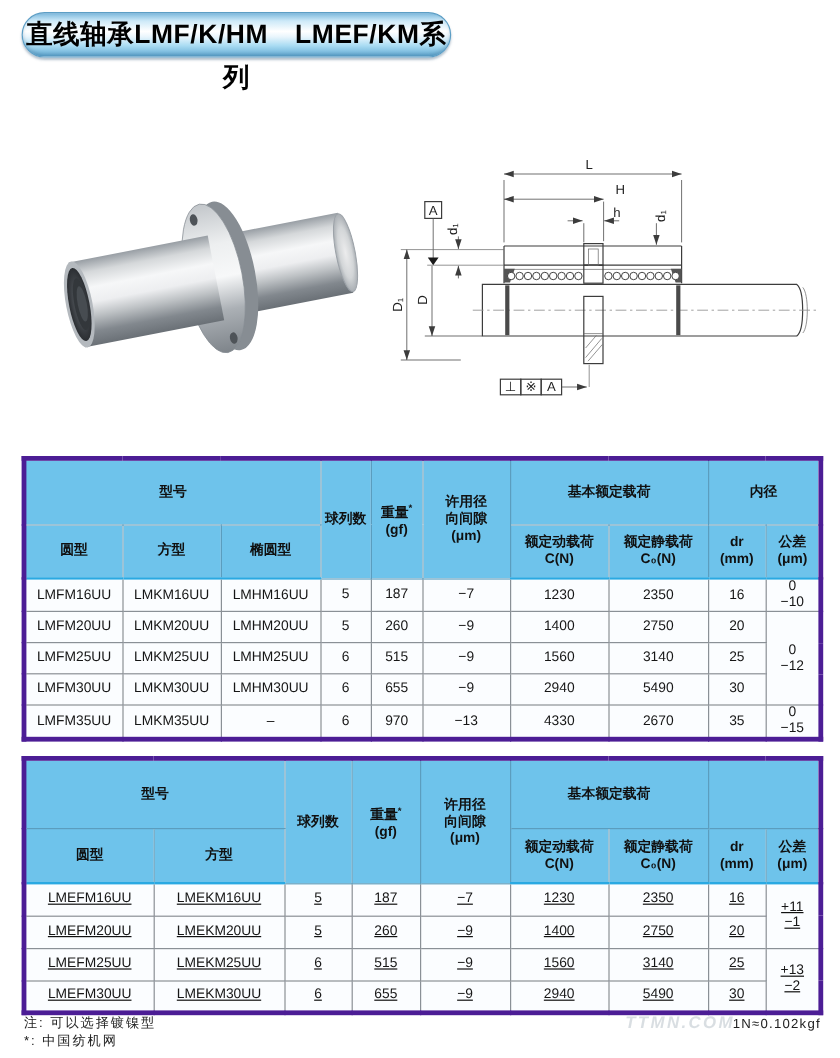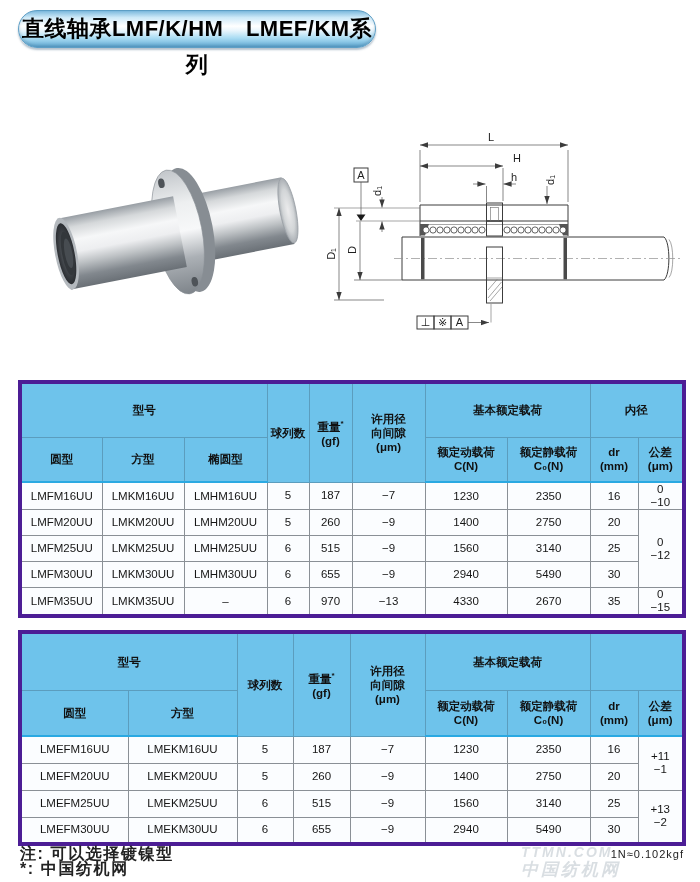--- a/index.html
+++ b/index.html
@@ -28,25 +28,25 @@
   table.spec{border-collapse:collapse;table-layout:fixed;width:664px;border:4px solid #4c1d95;}
   table.spec th,table.spec td{border:1px solid #8a9096;text-align:center;vertical-align:middle;
       padding:0 1px;overflow:hidden;}
   table.spec th{background:#6ec3eb;border-color:#5b9dbe;font-weight:bold;font-size:11.5px;
       line-height:14px;color:#101010;}
   table.spec td{background:#fbfdff;font-size:11.5px;line-height:13px;color:#161616;}
   table.spec thead tr:last-child th{border-bottom:2px solid #2aa9e2;}
   .tbl1 thead tr:nth-child(1){height:55px;} .tbl1 thead tr:nth-child(2){height:45px;}
   .tbl1 tbody tr{height:26px;}
   .tbl2 thead tr:nth-child(1){height:58px;} .tbl2 thead tr:nth-child(2){height:46px;}
-  .tbl2 tbody tr{height:27px;}
+  .tbl2 tbody tr{height:27px;text-decoration:underline;}
   table.spec sup{font-size:8px;}
 
   
-  .notes{position:absolute;left:20px;top:846px;font-size:16px;color:#222;letter-spacing:1.6px;line-height:15px;font-weight:bold;}
+  .notes{position:absolute;left:20px;top:846px;font-size:11px;color:#222;letter-spacing:1.6px;line-height:15px;}
   .conversion{position:absolute;right:16px;top:848px;font-size:11px;color:#222;letter-spacing:1px;}
   .watermark{position:absolute;right:4px;top:843px;width:175px;text-align:left;
       color:rgba(185,194,202,.55);font-style:italic;font-weight:bold;line-height:18px;pointer-events:none;}
   .watermark .wm1{font-size:14px;letter-spacing:2px;}
   .watermark .wm2{font-size:17px;letter-spacing:3px;}
 </style>
 </head>
 <body>
 
 <div class="page">
@@ -397,16 +397,15 @@
       </table>
   </div>
 
   <div class="notes">
     <div>注: 可以选择镀镍型</div>
     <div>*: 中国纺机网</div>
   </div>
   <div class="conversion">1N≈0.102kgf</div>
   <div class="watermark">
     <div class="wm1">TTMN.COM</div>
-    <div class="wm2">中国纺机网</div>
   </div>
 
 </div>
 
 </body></html>

